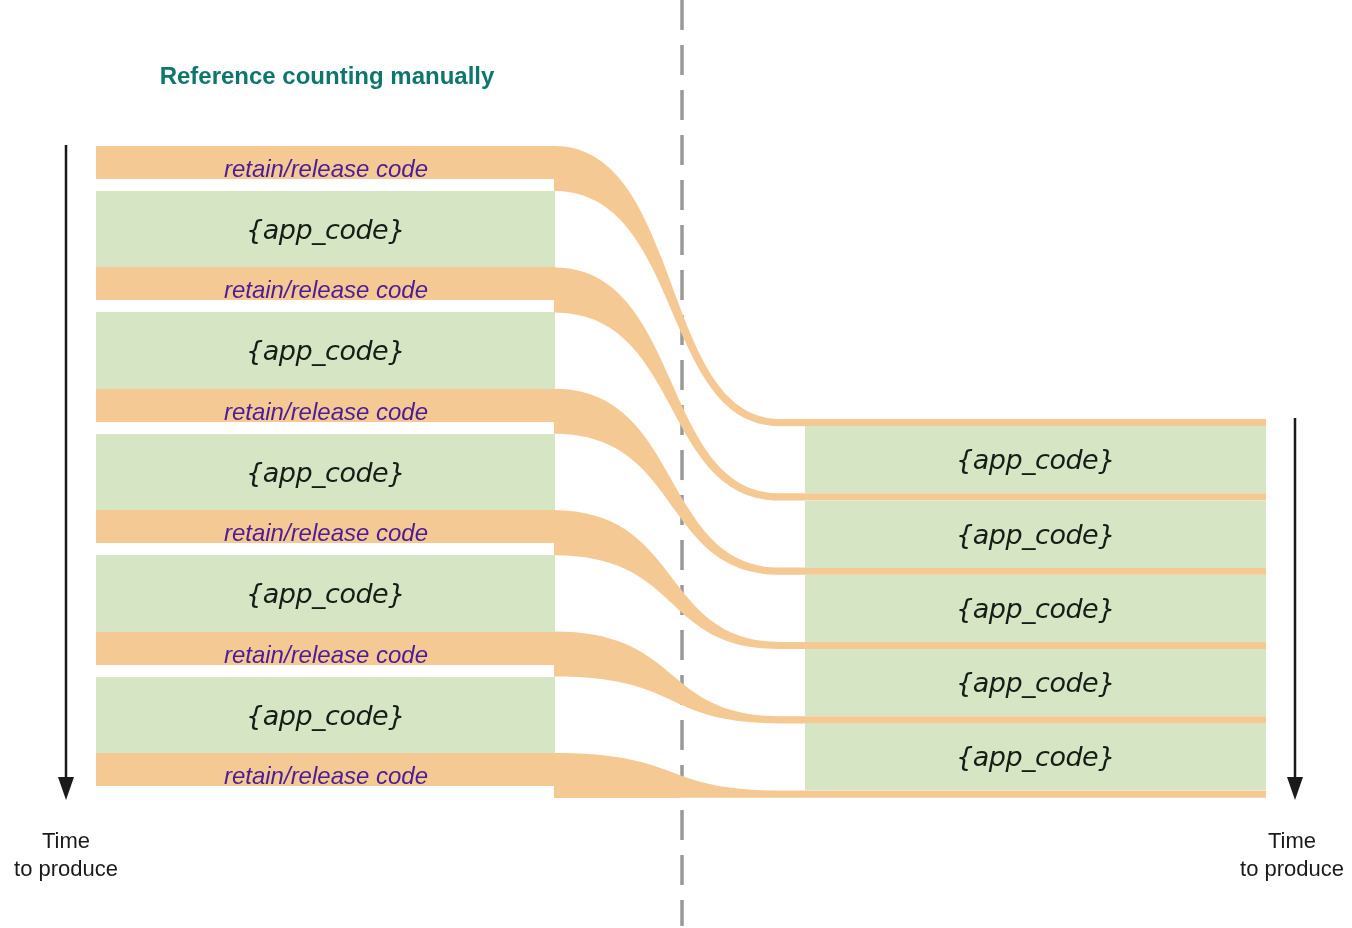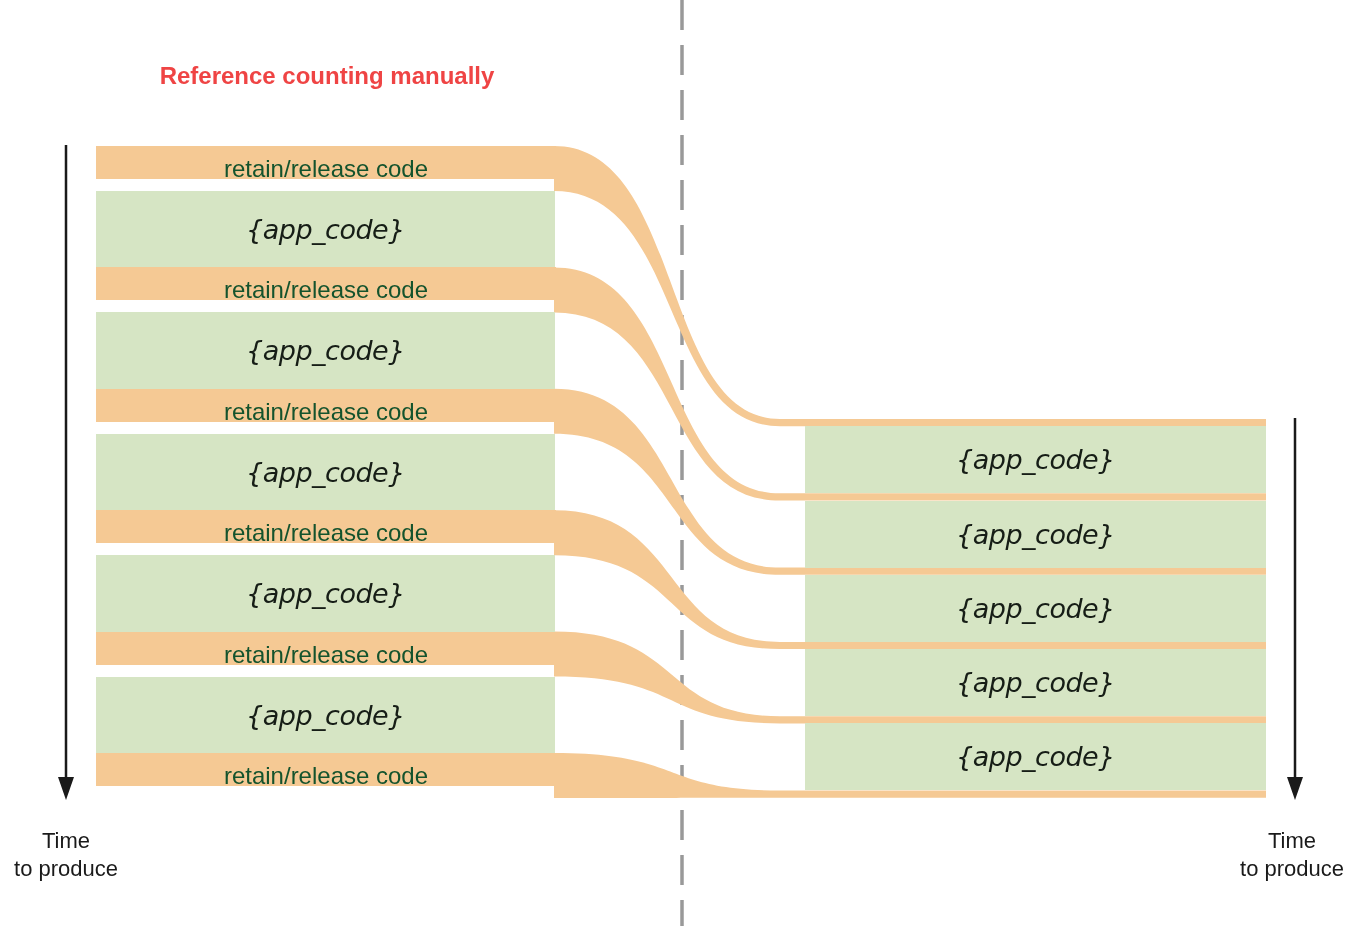--- a/index.html
+++ b/index.html
@@ -17,33 +17,34 @@
     width: 1352px; height: 928px;
     z-index: 1;
   }
   .title {
     position: absolute;
     top: 62px;
     width: 600px;
     text-align: center;
     font-size: 24px;
     font-weight: bold;
-    color: #ef4444;
+    color: #0f766e;
     z-index: 3;
   }
   #title-left { left: 27px; }
   #title-right { left: 738px; }
   .band { position: absolute; z-index: 2; text-align: center; }
   .band-retain {
     left: 96px;
     width: 460px;
     height: 33px;
     line-height: 45px;
+    font-style: italic;
     font-size: 24px;
-    color: #14532d;
+    color: #4c1d95;
   }
   .band-app {
     left: 96px;
     width: 459px;
     height: 77px;
     line-height: 77px;
     font-style: italic;
     font-size: 27px;
     color: #161d16;
     font-family: "DejaVu Sans", sans-serif;

